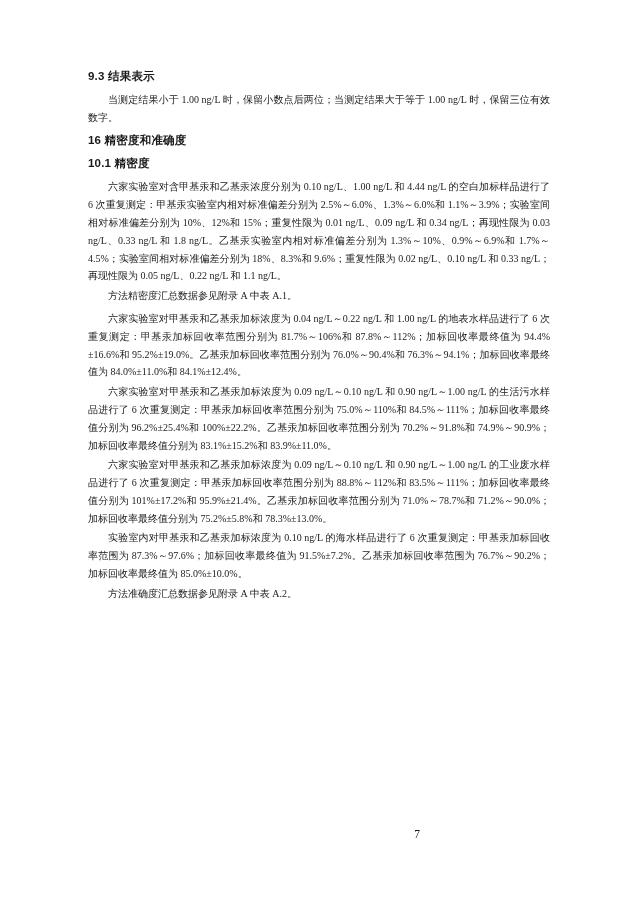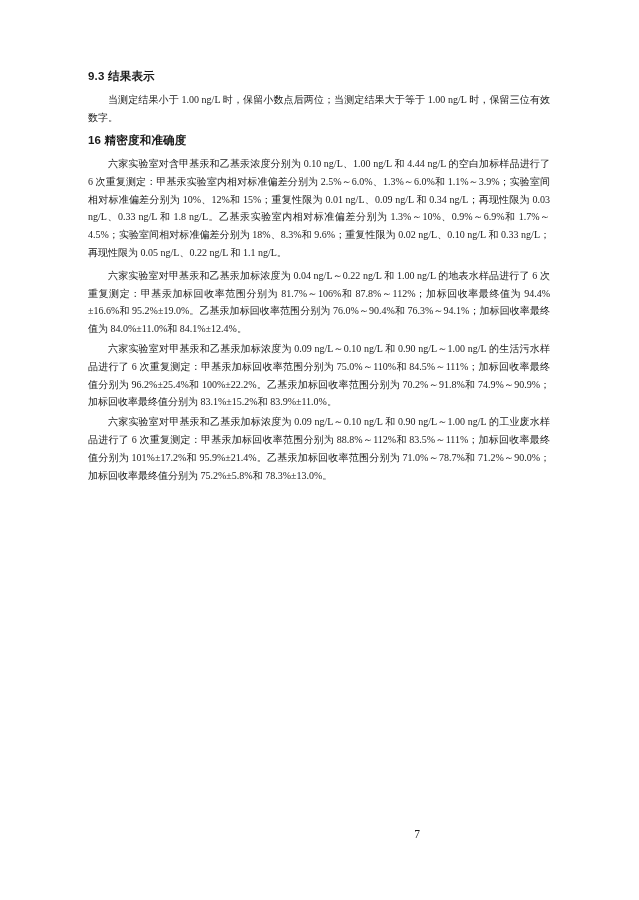--- a/index.html
+++ b/index.html
@@ -73,26 +73,30 @@
 <div class="page">
   <div class="content">
 
     <h2 class="section-heading">9.3   结果表示</h2>
     <div class="para-block">
       <p class="body-text">当测定结果小于 1.00 ng/L 时，保留小数点后两位；当测定结果大于等于 1.00 ng/L 时，保留三位有效数字。</p>
     </div>
 
     <h2 class="section-heading heading-gap-top">16   精密度和准确度</h2>
 
+    <h2 class="section-heading heading-gap-top">10.1   精密度</h2>
     <div class="para-block">
       <p class="body-text">六家实验室对含甲基汞和乙基汞浓度分别为 0.10 ng/L、1.00 ng/L 和 4.44 ng/L 的空白加标样品进行了 6 次重复测定：甲基汞实验室内相对标准偏差分别为 2.5%～6.0%、1.3%～6.0%和 1.1%～3.9%；实验室间相对标准偏差分别为 10%、12%和 15%；重复性限为 0.01 ng/L、0.09 ng/L 和 0.34 ng/L；再现性限为 0.03 ng/L、0.33 ng/L 和 1.8 ng/L。乙基汞实验室内相对标准偏差分别为 1.3%～10%、0.9%～6.9%和 1.7%～4.5%；实验室间相对标准偏差分别为 18%、8.3%和 9.6%；重复性限为 0.02 ng/L、0.10 ng/L 和 0.33 ng/L；再现性限为 0.05 ng/L、0.22 ng/L 和 1.1 ng/L。</p>
+      <p class="body-text">方法精密度汇总数据参见附录 A 中表 A.1。</p>
     </div>
 
     <div class="para-block">
       <p class="body-text">六家实验室对甲基汞和乙基汞加标浓度为 0.04 ng/L～0.22 ng/L 和 1.00 ng/L 的地表水样品进行了 6 次重复测定：甲基汞加标回收率范围分别为 81.7%～106%和 87.8%～112%；加标回收率最终值为 94.4%±16.6%和 95.2%±19.0%。乙基汞加标回收率范围分别为 76.0%～90.4%和 76.3%～94.1%；加标回收率最终值为 84.0%±11.0%和 84.1%±12.4%。</p>
       <p class="body-text">六家实验室对甲基汞和乙基汞加标浓度为 0.09 ng/L～0.10 ng/L 和 0.90 ng/L～1.00 ng/L 的生活污水样品进行了 6 次重复测定：甲基汞加标回收率范围分别为 75.0%～110%和 84.5%～111%；加标回收率最终值分别为 96.2%±25.4%和 100%±22.2%。乙基汞加标回收率范围分别为 70.2%～91.8%和 74.9%～90.9%；加标回收率最终值分别为 83.1%±15.2%和 83.9%±11.0%。</p>
       <p class="body-text">六家实验室对甲基汞和乙基汞加标浓度为 0.09 ng/L～0.10 ng/L 和 0.90 ng/L～1.00 ng/L 的工业废水样品进行了 6 次重复测定：甲基汞加标回收率范围分别为 88.8%～112%和 83.5%～111%；加标回收率最终值分别为 101%±17.2%和 95.9%±21.4%。乙基汞加标回收率范围分别为 71.0%～78.7%和 71.2%～90.0%；加标回收率最终值分别为 75.2%±5.8%和 78.3%±13.0%。</p>
+      <p class="body-text">实验室内对甲基汞和乙基汞加标浓度为 0.10 ng/L 的海水样品进行了 6 次重复测定：甲基汞加标回收率范围为 87.3%～97.6%；加标回收率最终值为 91.5%±7.2%。乙基汞加标回收率范围为 76.7%～90.2%；加标回收率最终值为 85.0%±10.0%。</p>
+      <p class="body-text">方法准确度汇总数据参见附录 A 中表 A.2。</p>
     </div>
 
   </div>
 
   <div class="page-number">7</div>
 </div>
 
 </body></html>

